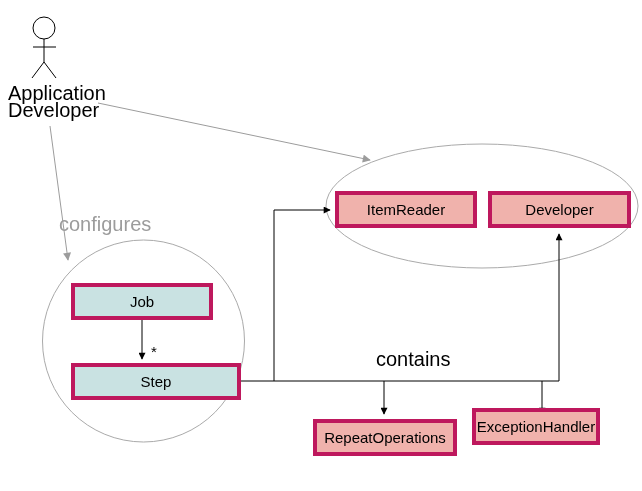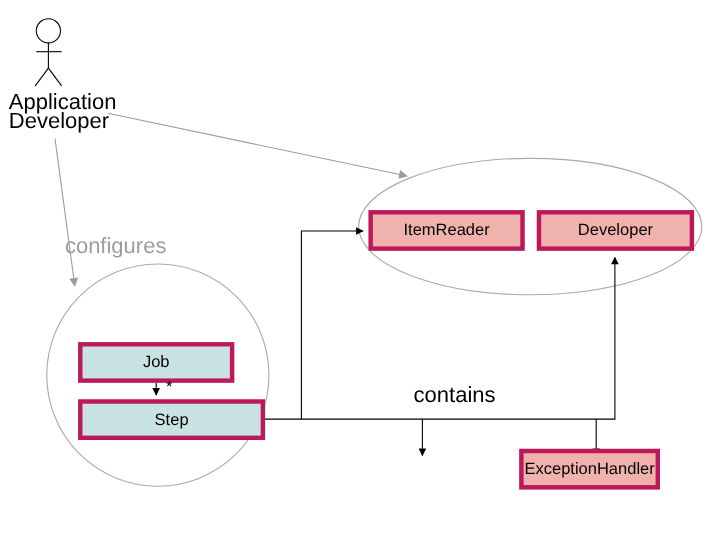--- a/index.html
+++ b/index.html
@@ -27,21 +27,21 @@
   .node-pink { background: #f0b2ac; }
   .lbl {
     position: absolute;
     font-size: 20px;
     color: #000000;
     white-space: nowrap;
     line-height: 17px;
   }
   .lbl-grey { color: #9c9c9c; }
   
-  #job            { left: 71px;  top: 283px; width: 142px; height: 37px; margin-top: 28px; }
+  #job            { left: 71px;  top: 283px; width: 142px; height: 37px; }
   #step           { left: 71px;  top: 363px; width: 170px; height: 37px; }
   #item-reader    { left: 335px; top: 191px; width: 142px; height: 37px; }
   #item-writer    { left: 488px; top: 191px; width: 143px; height: 37px; }
   #repeat-ops     { left: 313px; top: 419px; width: 144px; height: 37px; }
   #exception-hdl  { left: 472px; top: 408px; width: 128px; height: 37px; }
   
   #actor-label      { left: 8px;   top: 85px;  }
   #implements-label { left: 147px; top: 89px;  }
   #configures-label { left: 59px;  top: 216px; }
   #contains-label   { left: 376px; top: 351px; }
@@ -92,20 +92,23 @@
   </div>
   <div class="node node-blue" id="step">
     <span>Step</span>
   </div>
   <div class="node node-pink" id="item-reader">
     <span>ItemReader</span>
   </div>
   <div class="node node-pink" id="item-writer">
     <span>Developer</span>
   </div>
+  <div class="node node-pink" id="repeat-ops">
+    <span>RepeatOperations</span>
+  </div>
   <div class="node node-pink" id="exception-hdl">
     <span>ExceptionHandler</span>
   </div>
 
   <div class="lbl" id="actor-label">
     <div>Application</div>
     <div>Developer</div>
   </div>
   <div class="lbl lbl-grey" id="configures-label">configures</div>
   <div class="lbl" id="contains-label">contains</div>

